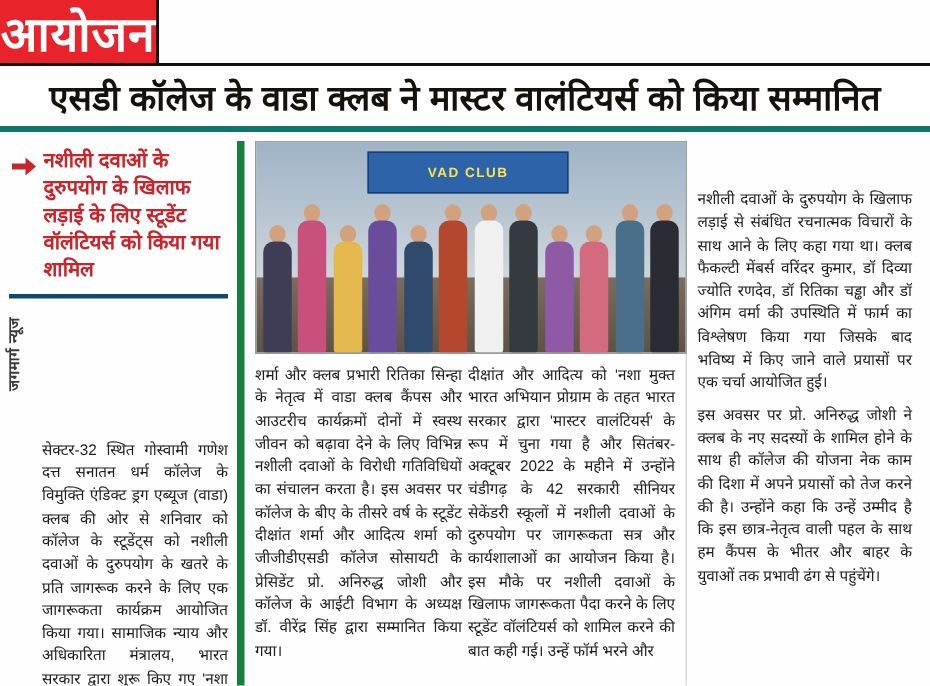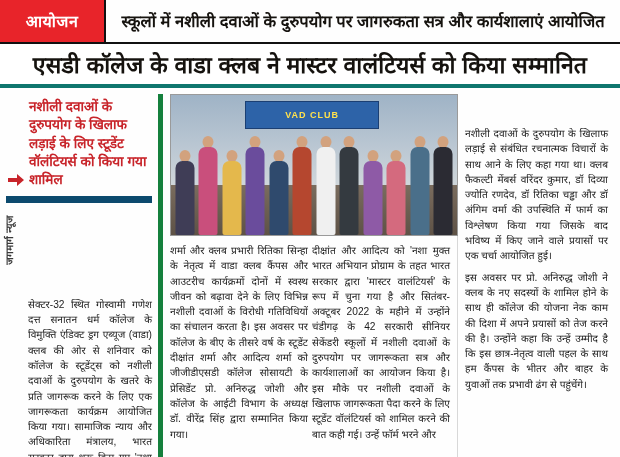--- a/index.html
+++ b/index.html
@@ -29,21 +29,21 @@
     align-items: stretch;
     border-bottom: 2px solid #111;
   }
   .masthead-tag {
     width: 104px;
     background: #e8242a;
     color: #ffffff;
     display: flex;
     align-items: center;
     justify-content: center;
-    font-size: 16px;
+    font-size: 32px;
     font-weight: bold;
     letter-spacing: 0.5px;
     border-right: 2px solid #111;
   }
   .masthead-headline {
     flex: 1;
     display: flex;
     align-items: center;
     justify-content: center;
     padding: 0 6px;
@@ -82,24 +82,24 @@
 
   
   .col-left {
     width: 152px;
     padding-right: 6px;
     box-sizing: border-box;
     position: relative;
   }
   .kicker {
     display: flex;
-    align-items: flex-end;
+    align-items: flex-start;
     gap: 5px;
     padding: 4px 2px 6px 2px;
-    border-bottom: 7px solid #0c4a6e;
+    border-bottom: 3px solid #0c4a6e;
   }
   .kicker-arrow {
     flex: 0 0 auto;
     margin-top: 6px;
   }
   .kicker-text {
     font-size: 13.6px;
     font-weight: bold;
     color: #c8242a;
     line-height: 1.35;
@@ -233,21 +233,20 @@
 
   .p { margin: 0 0 6px 0; }
 </style>
 </head>
 <body>
 
 <div class="page">
 
   <div class="masthead">
     <div class="masthead-tag">आयोजन</div>
-    <div class="masthead-headline">स्कूलों में नशीली दवाओं के दुरुपयोग पर जागरुकता सत्र और कार्यशालाएं आयोजित</div>
   </div>
 
   <div class="banner">
     <div class="banner-text">एसडी कॉलेज के वाडा क्लब ने मास्टर वालंटियर्स को किया सम्मानित</div>
   </div>
 
   <div class="body-area">
 
     <div class="col-left">
       <div class="kicker">

